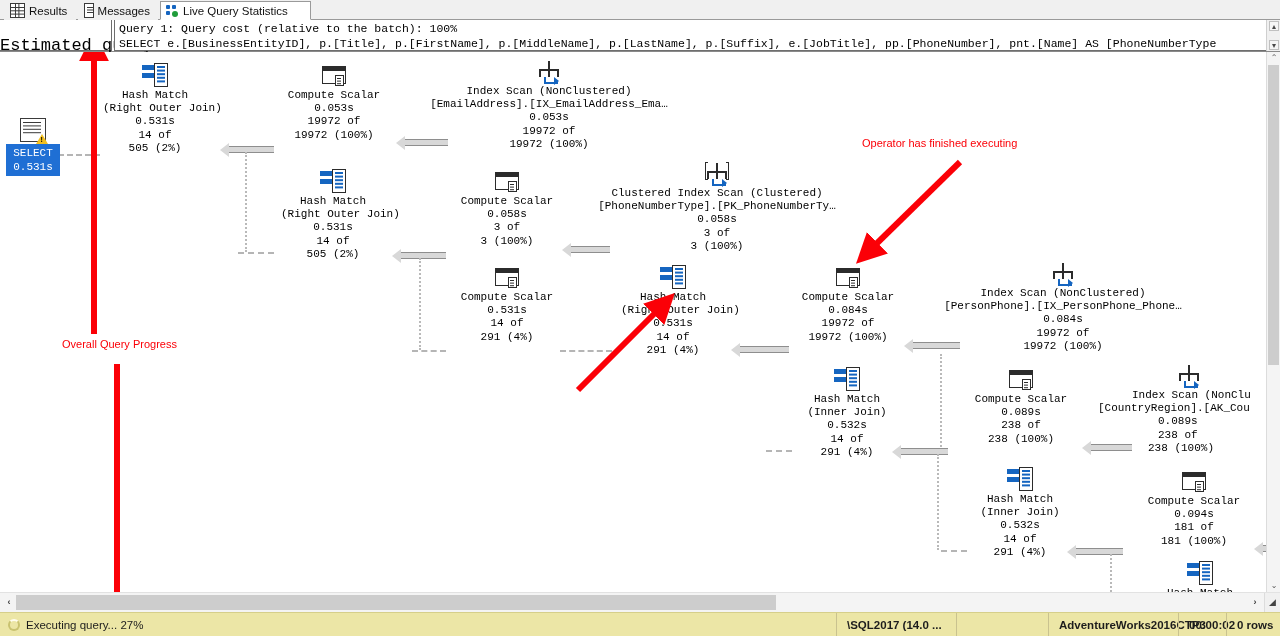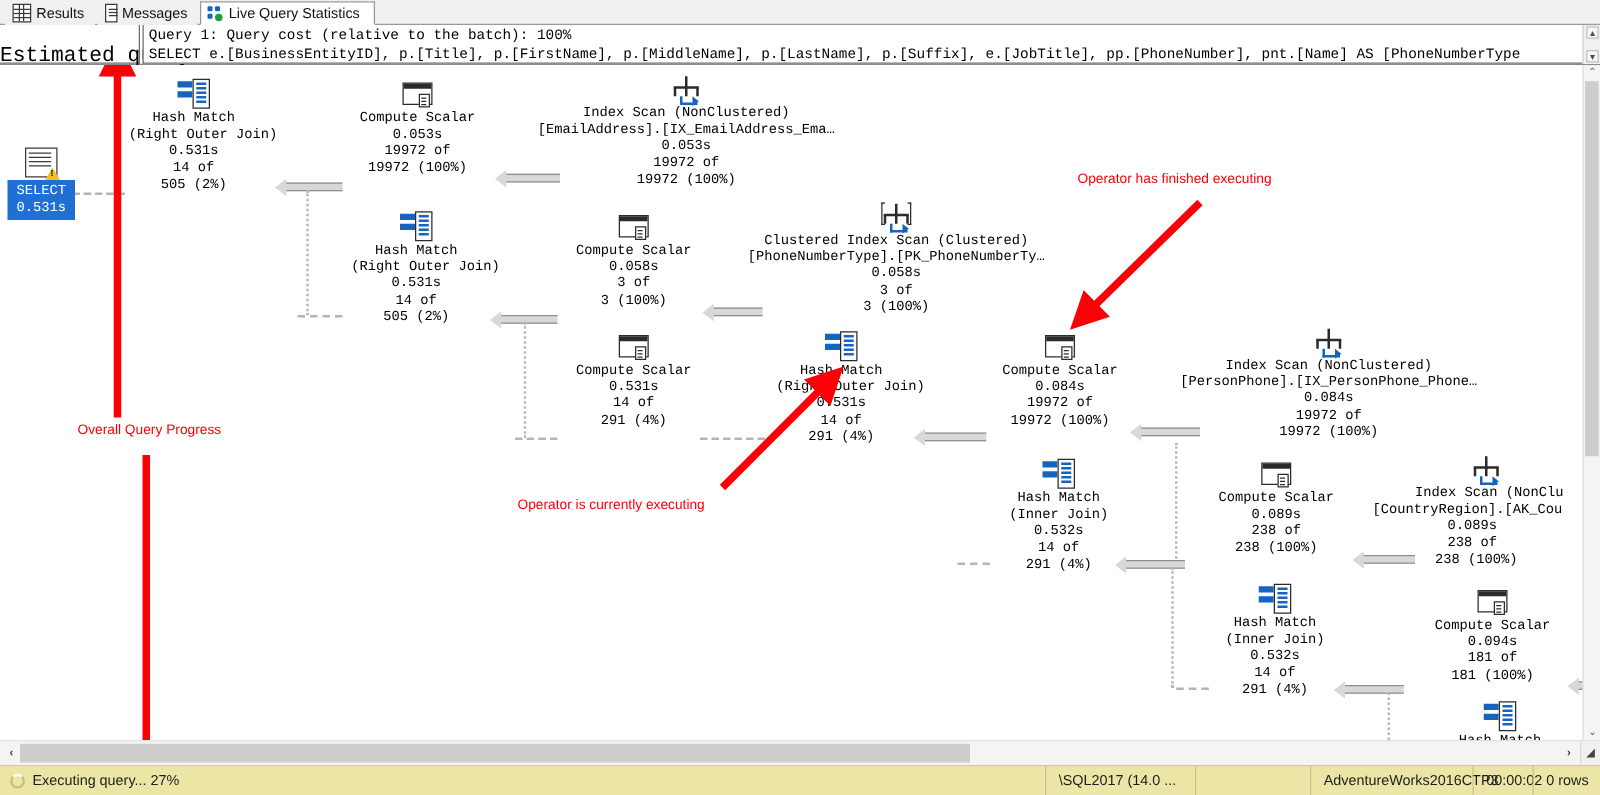--- a/index.html
+++ b/index.html
@@ -330,35 +330,36 @@
     display:flex; align-items:center; gap:6px;
   }
   .spinner {
     width:12px; height:12px; border-radius:50%;
     border:2px solid #c9c270; border-top-color:#fffdf0; box-sizing:border-box;
   }
   #statusbar .sseg {
     position:absolute; top:0; height:24px; display:flex; align-items:center;
     padding-left:10px;
     border-left:1px solid #c9c28f;
+    font-weight:bold;
   }
 </style>
 </head>
 <body>
 
 <div id="tabstrip">
   <div class="tab inactive" style="left:4px; width:72px;">
     <span class="tab-ico ico-grid"></span>
     <span>Results</span>
   </div>
   <div class="tab inactive" style="left:78px; width:80px;">
     <span class="tab-ico ico-msg"></span>
     <span>Messages</span>
   </div>
-  <div class="tab active" style="left:160px; width:140px;">
+  <div class="tab active" style="left:160px; width:151px;">
     <span class="tab-ico ico-lqs"></span>
     <span>Live Query Statistics</span>
   </div>
 </div>
 
 <div id="queryheader">
   <div id="progress-box">
     <div>Estimated query</div>
     <div>progress:27%</div>
   </div>
@@ -635,21 +636,20 @@
 
     <line x1="117" y1="312" x2="117" y2="556" stroke="#fb0007" stroke-width="6" marker-end="url(#ah)"></line>
 
     <line x1="960" y1="110" x2="868" y2="200" stroke="#fb0007" stroke-width="6" marker-end="url(#ah)"></line>
 
     <line x1="578" y1="338" x2="663" y2="253" stroke="#fb0007" stroke-width="6" marker-end="url(#ah)"></line>
   </svg>
 
   <div class="anno" style="left:62px; top:286px;">Overall Query Progress</div>
   <div class="anno" style="left:862px; top:85px;">Operator has finished executing</div>
-  <div class="anno" style="left:414px; top:346px;">Operator is currently executing</div>
 
   <div id="plan-vscroll">
     <div class="arw up">⌃</div>
     <div class="vthumb"></div>
     <div class="arw dn">⌄</div>
   </div>
 </div>
 
 <div id="plan-hscroll">
   <div class="arw lf">‹</div>

